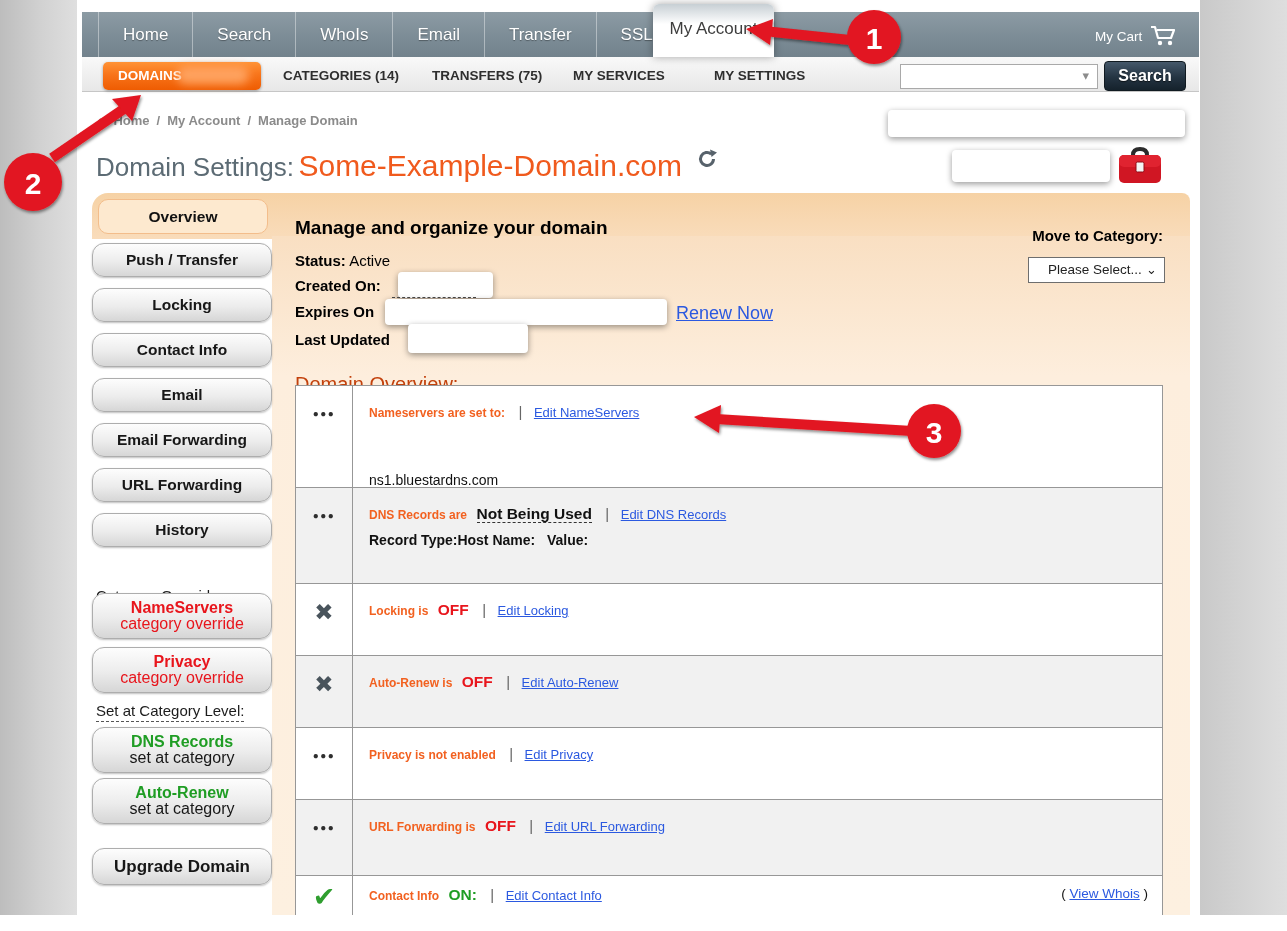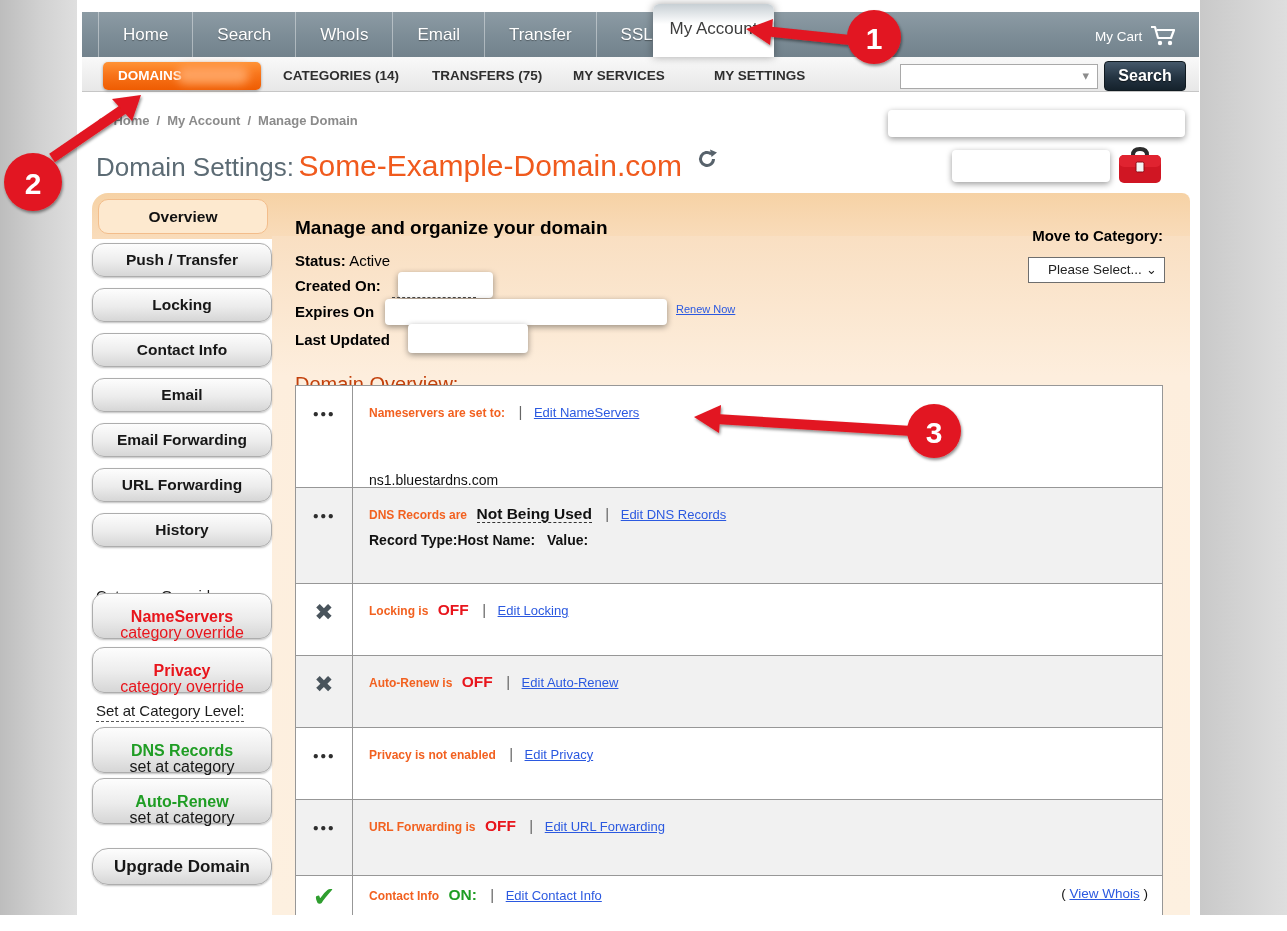--- a/index.html
+++ b/index.html
@@ -69,32 +69,32 @@
     background:linear-gradient(180deg,#f9dfc2 0%,#fdeedd 140px,#fdf0e0 100%); }
   .overview-pill { left:98px; top:199px; width:170px; height:35px; background:#fde9cf;
     border:1px solid #f3bd8b; border-radius:10px; text-align:center; line-height:33px;
     font-weight:bold; font-size:15.5px; color:#111; cursor:pointer; z-index:6; }
 
   
   .sbtn { left:92px; width:180px; height:34px; border:1px solid #adadad; border-radius:12px;
     background:linear-gradient(180deg,#fdfdfd 0%,#ececec 55%,#d6d6d6 100%);
     box-shadow:0 1px 2px rgba(0,0,0,.25);
     text-align:center; font-weight:bold; font-size:15.5px; color:#171717; line-height:32px; cursor:pointer; }
-  .sbtn.two { height:46px; line-height:normal; padding-top:14px; }
+  .sbtn.two { height:46px; line-height:normal; padding-top:5px; }
   .sbtn .nm { display:block; font-size:16px; line-height:18px; }
   .sbtn .sub { display:block; font-weight:normal; font-size:16px; line-height:14px; }
   .red-t { color:#e8151c; } .red-sub { color:#e8151c; font-weight:normal; }
   .green-t { color:#1f9d24; }
   .sideheading { left:96px; font-size:15px; color:#1c1c1c; border-bottom:1px dashed #555; padding-bottom:2px; }
 
   
   .heading { left:295px; top:217px; font-size:19px; font-weight:bold; color:#000; }
   .sumline { left:295px; font-size:15px; color:#000; }
   .sumline b { font-weight:bold; }
-  .renew { left:676px; top:303px; font-size:11px; color:#2b59e0; text-decoration:underline; cursor:pointer; z-index:9; }
+  .renew { left:676px; top:303px; font-size:18px; color:#2b59e0; text-decoration:underline; cursor:pointer; z-index:9; }
   .movecat { left:950px; top:227px; width:213px; text-align:right; font-weight:bold; font-size:15px; color:#000; }
   .catselect { left:1028px; top:257px; width:137px; height:26px; background:#fff; border:1px solid #6e6e6e;
     font-size:13.5px; color:#222; line-height:24px; padding-left:19px; cursor:pointer; }
   .catselect .arr { position:absolute; right:7px; top:0; color:#222; font-size:13px; }
   .domov { left:295px; top:363px; font-size:20px; color:#c2410c;margin-top:10px; }
   .dashes { border-bottom:1px dashed #444; height:1px; z-index:9; }
 
   
   .otable { left:295px; top:385px; width:868px; height:530px; border:1px solid #979797;
     background:#fff; z-index:4; }
@@ -217,21 +217,21 @@
   <div class="abs sideheading" style="top:702px;">Set at Category Level:</div>
   <div class="abs sbtn two" style="top:727px;">
     <span class="nm green-t">DNS Records</span>
     <span class="sub">set at category</span>
   </div>
   <div class="abs sbtn two" style="top:778px;">
     <span class="nm green-t">Auto-Renew</span>
     <span class="sub">set at category</span>
   </div>
 
-  <div class="abs sbtn" style="top:848px; height:37px; line-height:35px; font-size:17px;border-radius:16px;">Upgrade Domain</div>
+  <div class="abs sbtn" style="top:848px; height:37px; line-height:35px; font-size:17px;">Upgrade Domain</div>
 
   <div class="abs heading">Manage and organize your domain</div>
   <div class="abs movecat">Move to Category:</div>
   <div class="abs catselect">
     <span>Please Select...</span>
     <span class="arr">⌄</span>
   </div>
 
   <div class="abs sumline" style="top:252px;">
     <b>Status:</b>

